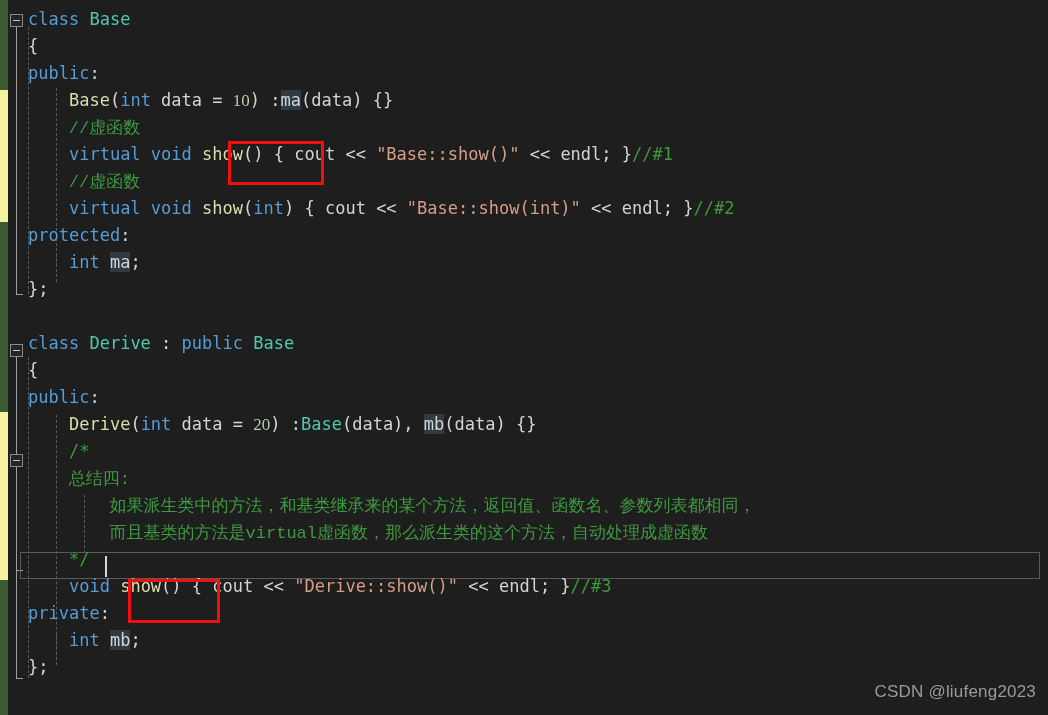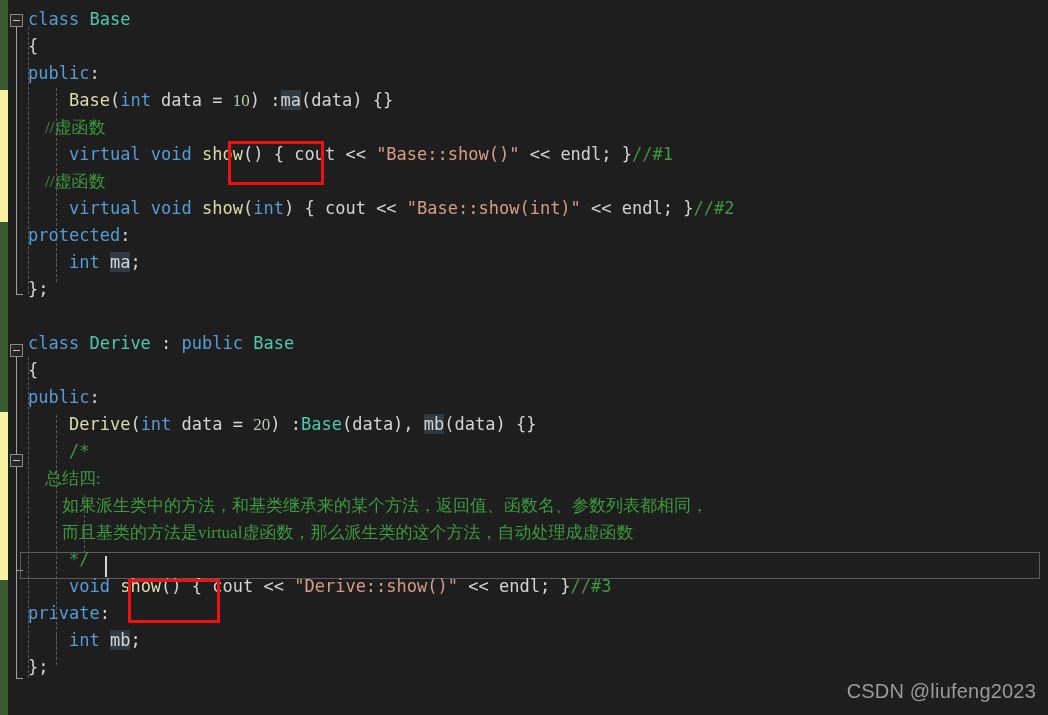--- a/index.html
+++ b/index.html
@@ -133,29 +133,29 @@
   .kw    { color: #569cd6; }  
   .typ   { color: #4ec9b0; }  
   .fn    { color: #dcdcaa; }  
   .str   { color: #d69d85; }  
   .num   { color: #b5cea8; font-family: Liberation Serif, serif; }  
   .cmt   { color: #3d9a3d; }  
   .pln   { color: #d4d4d4; }  
   .punc  { color: #d4d4d4; }
   .brc   { color: #d4d4d4; }
   .ref   { background: #2f3a42; }  
-  .cn    { font-family: Liberation Serif, serif; text-align: right; }
+  .cn    { font-family: Liberation Mono, monospace; text-align: right; }
 
   
   .watermark {
     position: absolute;
     right: 12px;
     bottom: 10px;
     color: #9a9a9a;
-    font-size: 20px;
+    font-size: 17px;
     font-family: "Liberation Sans", "DejaVu Sans", sans-serif;
     letter-spacing: 0.2px;
   }
 </style>
 </head>
 <body>
 
 <div id="editor">
 
   <div class="marker-strip">

